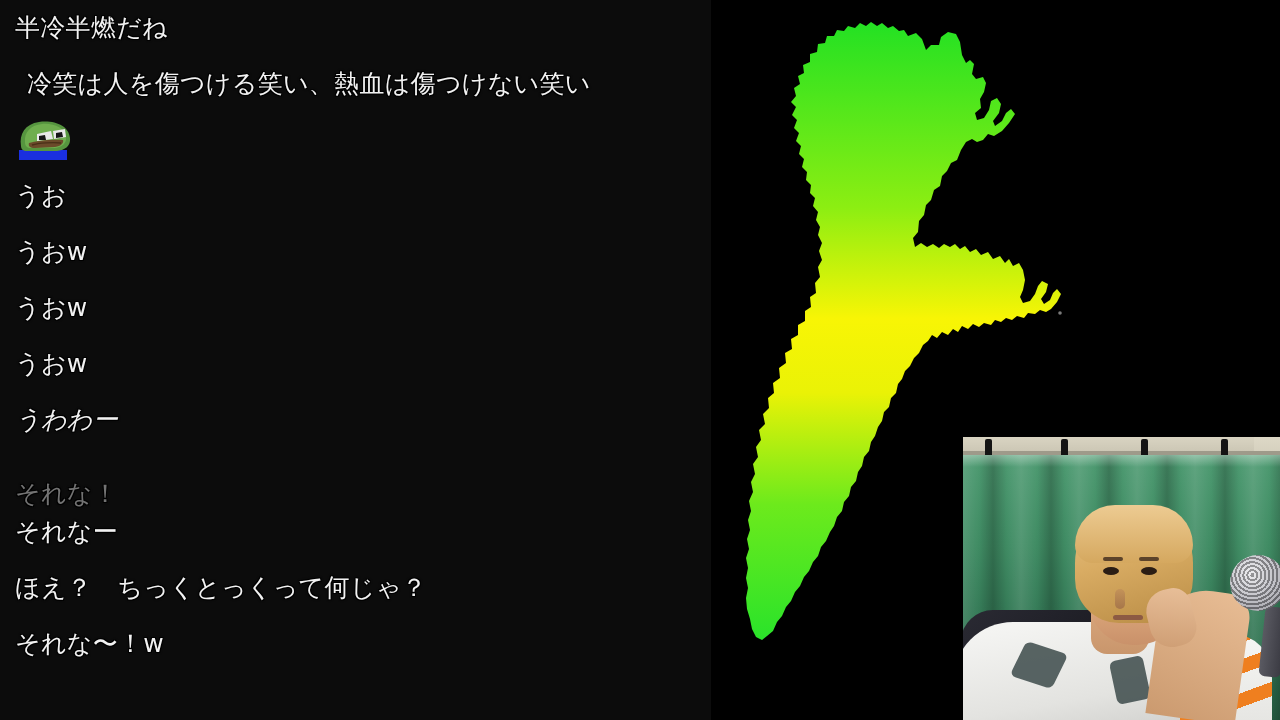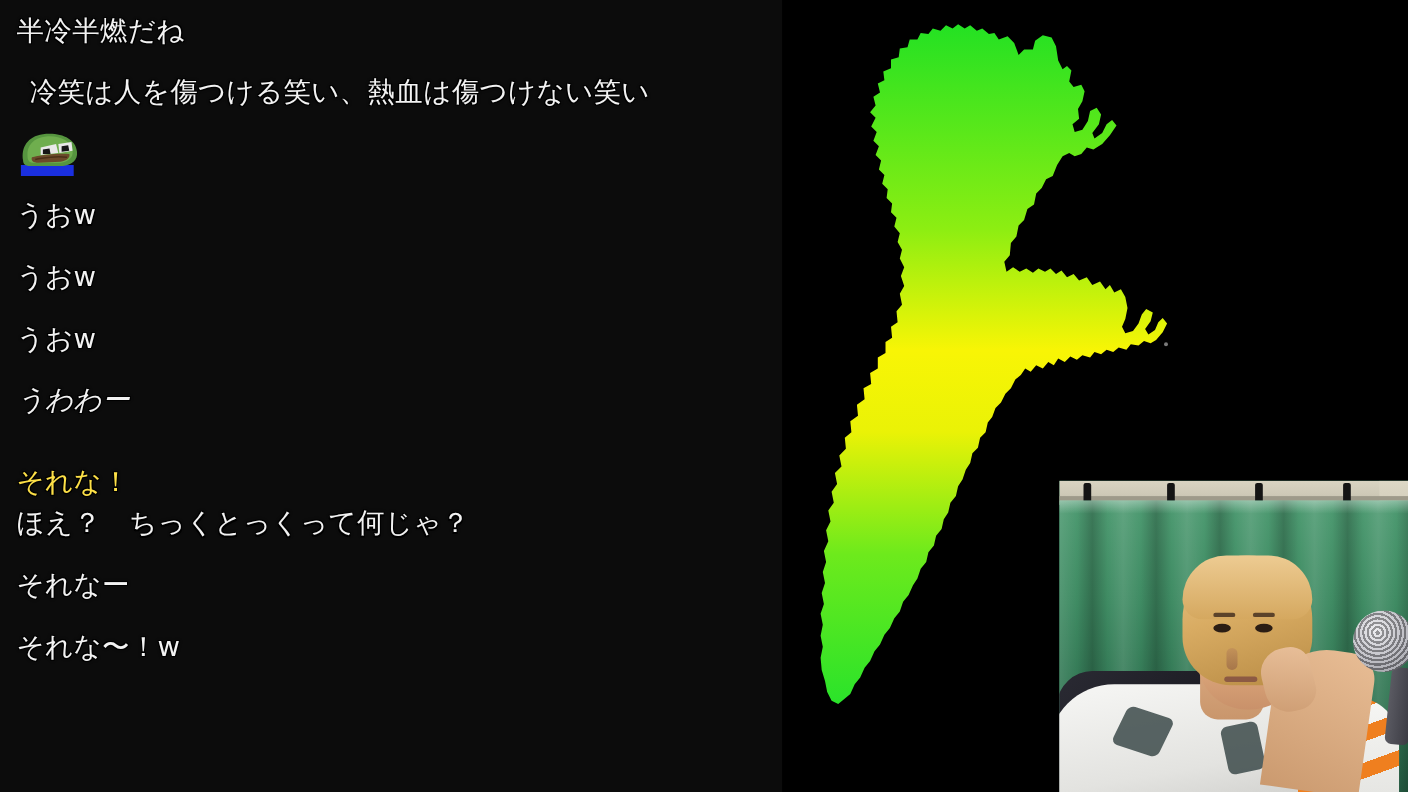--- a/index.html
+++ b/index.html
@@ -226,20 +226,24 @@
       <path d="M22 18 L36 15 L38 23 L22 25 Z" fill="#e9e9e9"></path>
       <path d="M38 15 L50 13 L51 21 L39 23 Z" fill="#e9e9e9"></path>
       <path d="M24 20 L30 19 L31 24 L24 24 Z" fill="#171717"></path>
       <path d="M41 17 L47 16 L48 21 L41 22 Z" fill="#171717"></path>
       <path d="M14 27 C20 25 38 23 48 24 C49 27 46 30 40 31 L20 32 C15 32 13 30 14 27 Z" fill="#6b4a2a"></path>
       <path d="M17 29 C24 27 38 26 46 27" stroke="#4a3018" stroke-width="1.4" fill="none"></path>
     </svg>
     <span class="chat-text" style="color: rgb(242, 242, 242);"></span>
   </div>
 
+  <div class="chat-row">
+
+    <span class="chat-text" style="color: rgb(242, 242, 242);">うお</span>
+  </div>
 
   <div class="chat-row">
 
     <span class="chat-text" style="color: rgb(242, 242, 242);">うおw</span>
   </div>
 
   <div class="chat-row">
 
     <span class="chat-text" style="color: rgb(242, 242, 242);">うおw</span>
   </div>
@@ -250,31 +254,31 @@
     <span class="chat-text" style="color: rgb(242, 242, 242);">うおw</span>
   </div>
 
   <div class="chat-row">
 
     <span class="chat-text" style="color: rgb(242, 242, 242); font-style: italic;">うわわー</span>
   </div>
 
   <div class="chat-row">
 
-    <span class="chat-text" style="color: #fde047; margin-top: 36px;">それな！</span>
+    <span class="chat-text" style="color: #737373; margin-top: 36px;">それな！</span>
+  </div>
+
+  <div class="chat-row">
+
+    <span class="chat-text" style="color: rgb(242, 242, 242);">それなー</span>
   </div>
 
   <div class="chat-row">
 
     <span class="chat-text" style="color: rgb(242, 242, 242);">ほえ？　ちっくとっくって何じゃ？</span>
-  </div>
-
-  <div class="chat-row">
-
-    <span class="chat-text" style="color: rgb(242, 242, 242);">それなー</span>
   </div>
 
   <div class="chat-row">
 
     <span class="chat-text" style="color: rgb(242, 242, 242); text-align: right;">それな〜！w</span>
   </div>
 </div>
   </div>
 
   <div id="panel-divider"></div>

